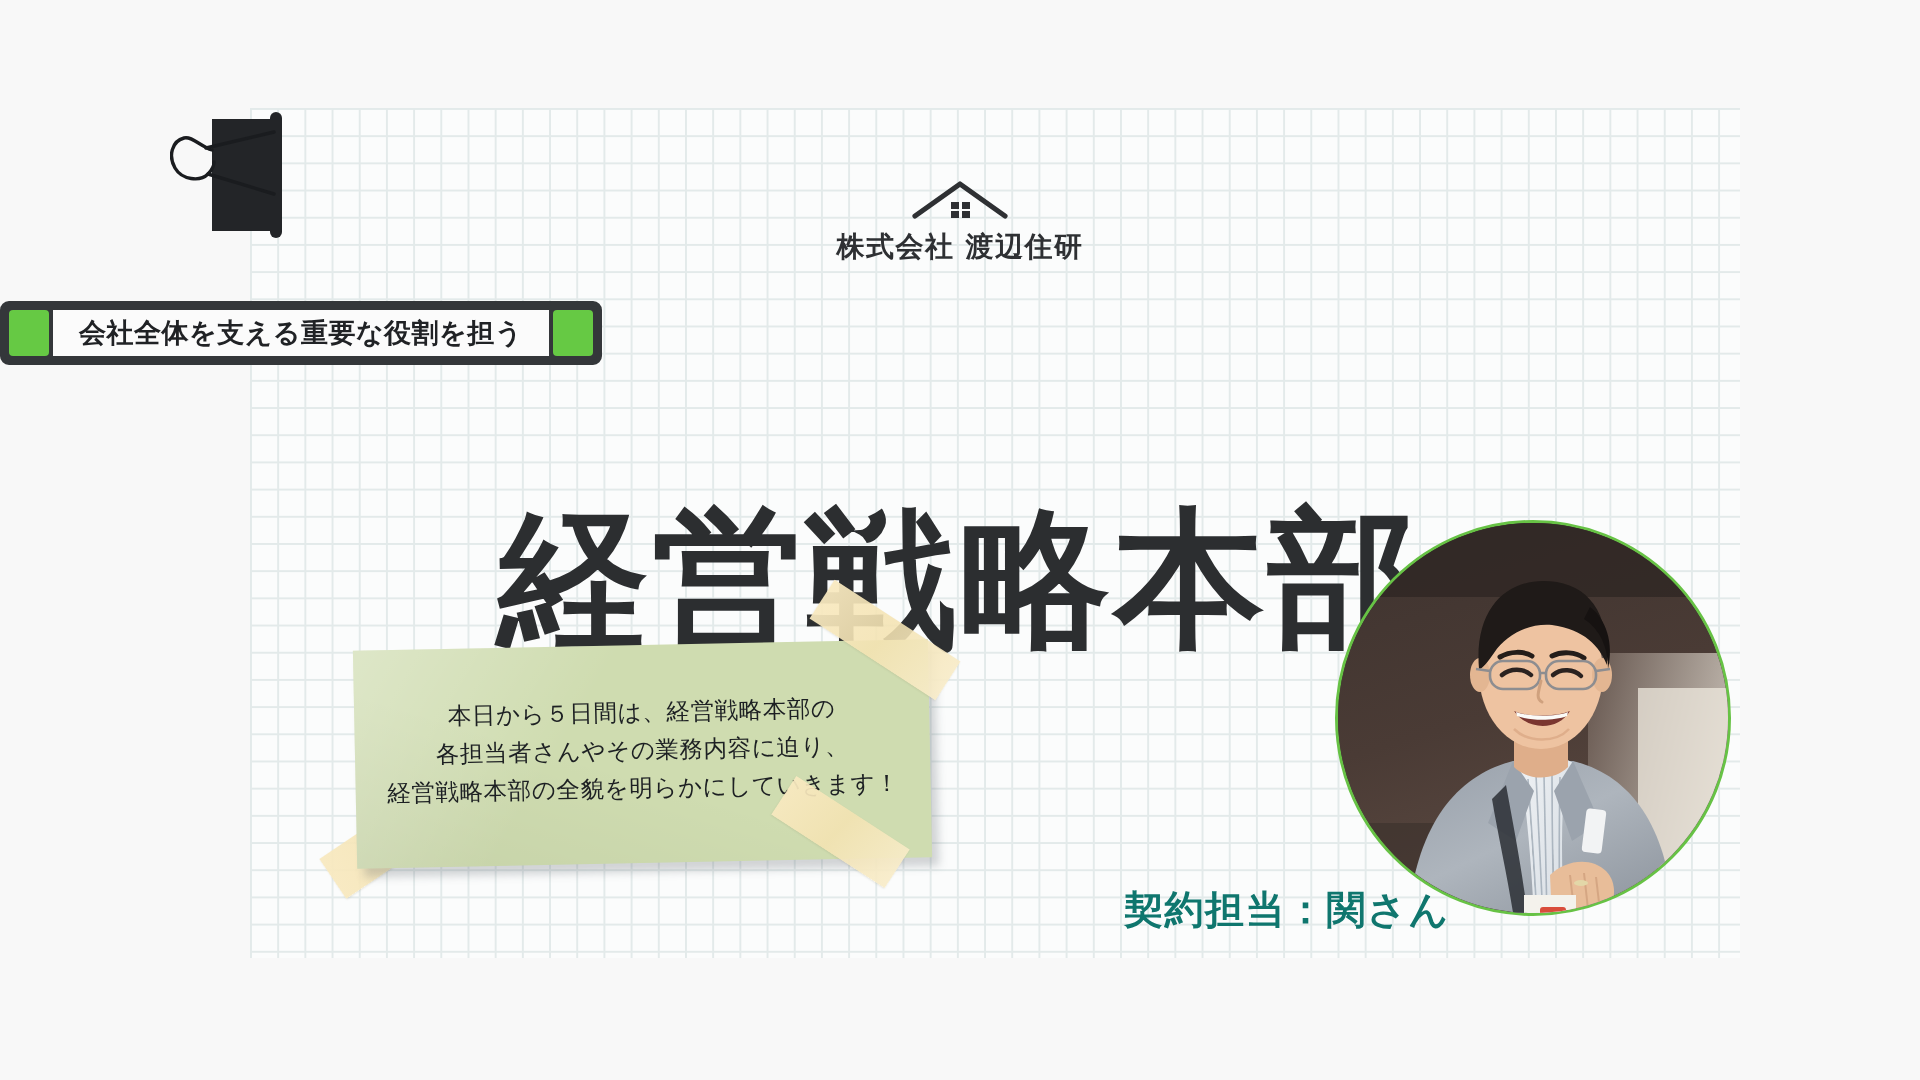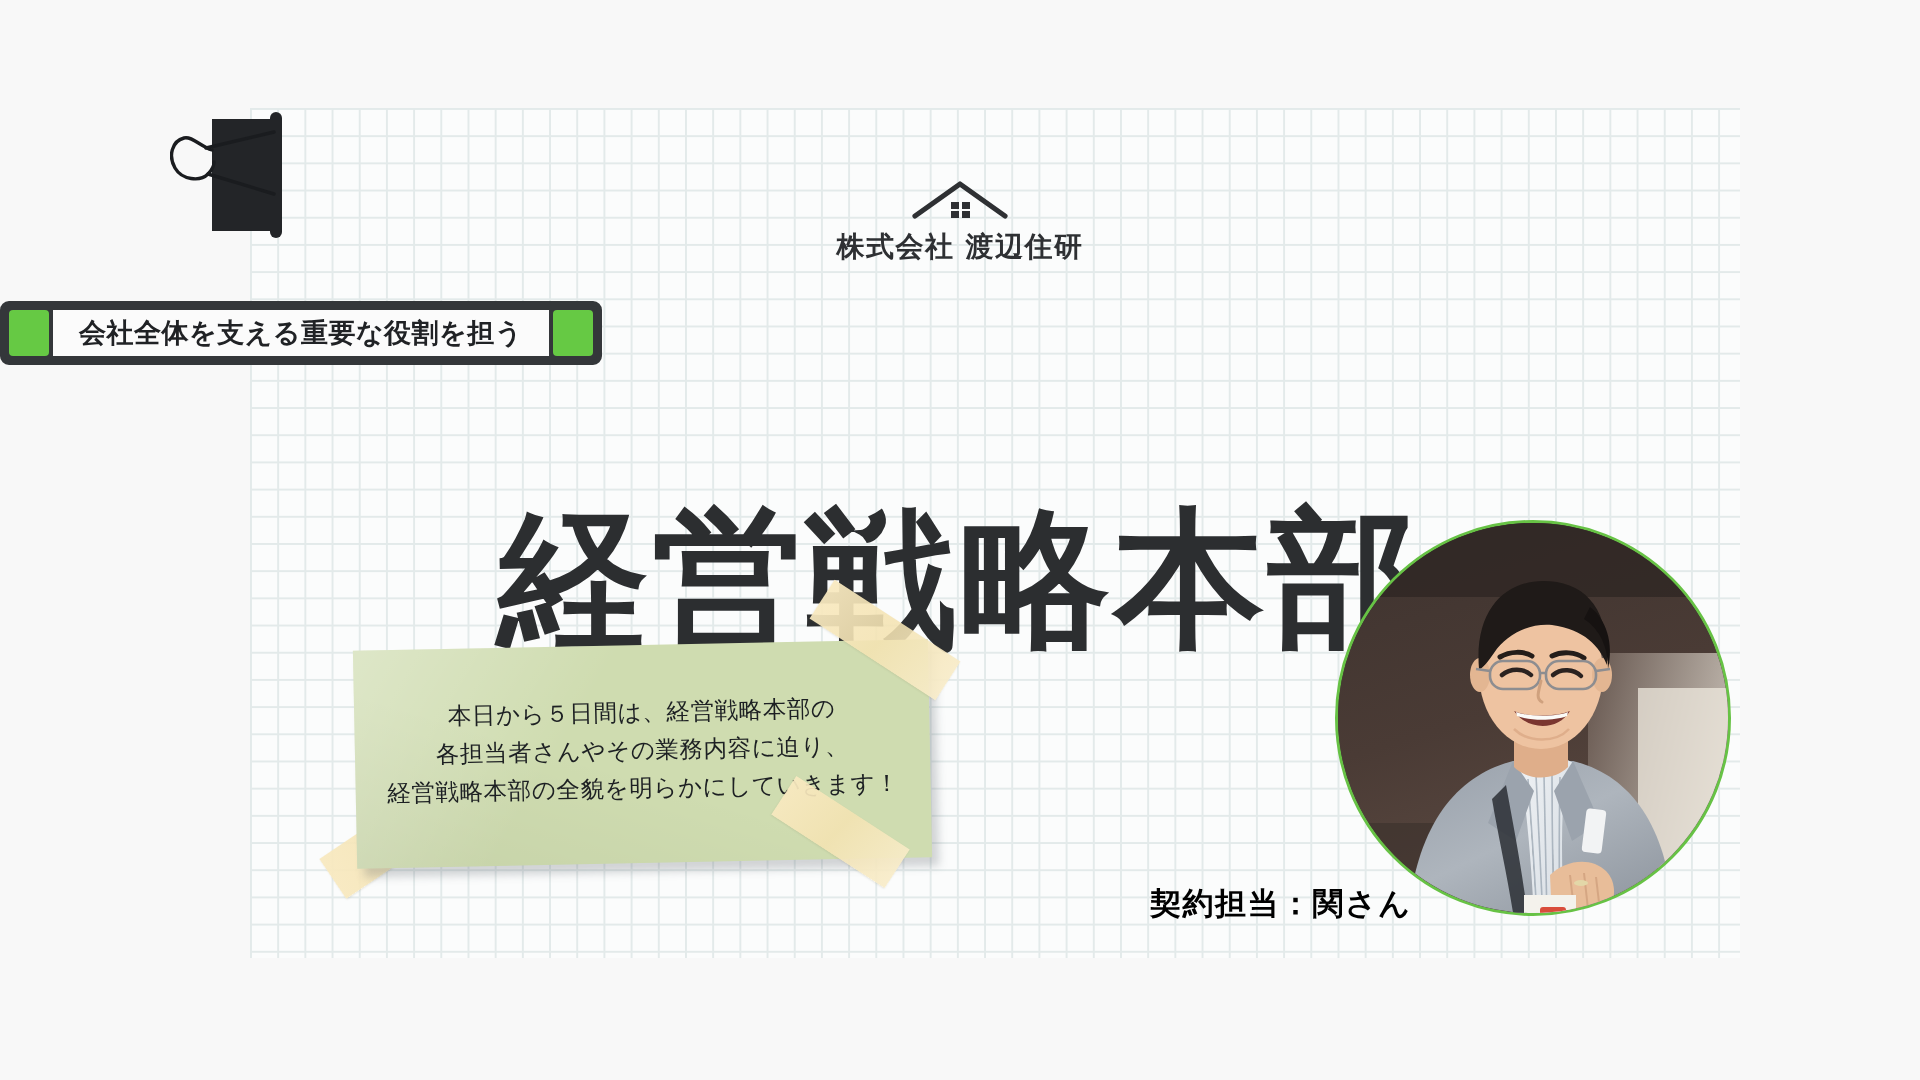--- a/index.html
+++ b/index.html
@@ -193,26 +193,26 @@
     border: 3px solid #67c245;
     box-sizing: border-box;
     overflow: hidden;
     background: #3a3230;
   }
   #portrait-image { position: absolute; inset: 0; }
 
   
   #person-caption {
     position: absolute;
-    left: 1150px;
+    left: 1124px;
     top: 883px;
     font-family: "DejaVu Sans", "Liberation Sans", sans-serif;
-    font-size: 31px;
+    font-size: 39px;
     font-weight: 700;
-    color: #000000;
+    color: #0f766e;
     letter-spacing: 1.5px;
     white-space: nowrap;
   }
 </style>
 </head>
 <body>
 
 <div id="slide">
 
   <div id="grid-paper"></div>

